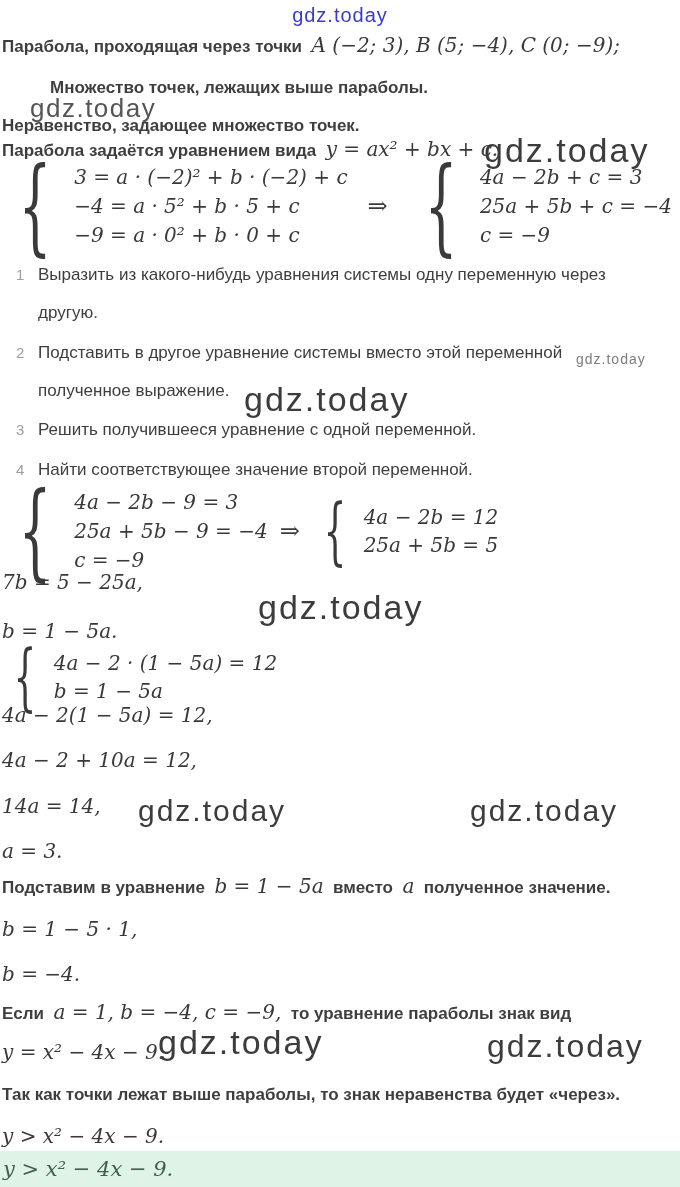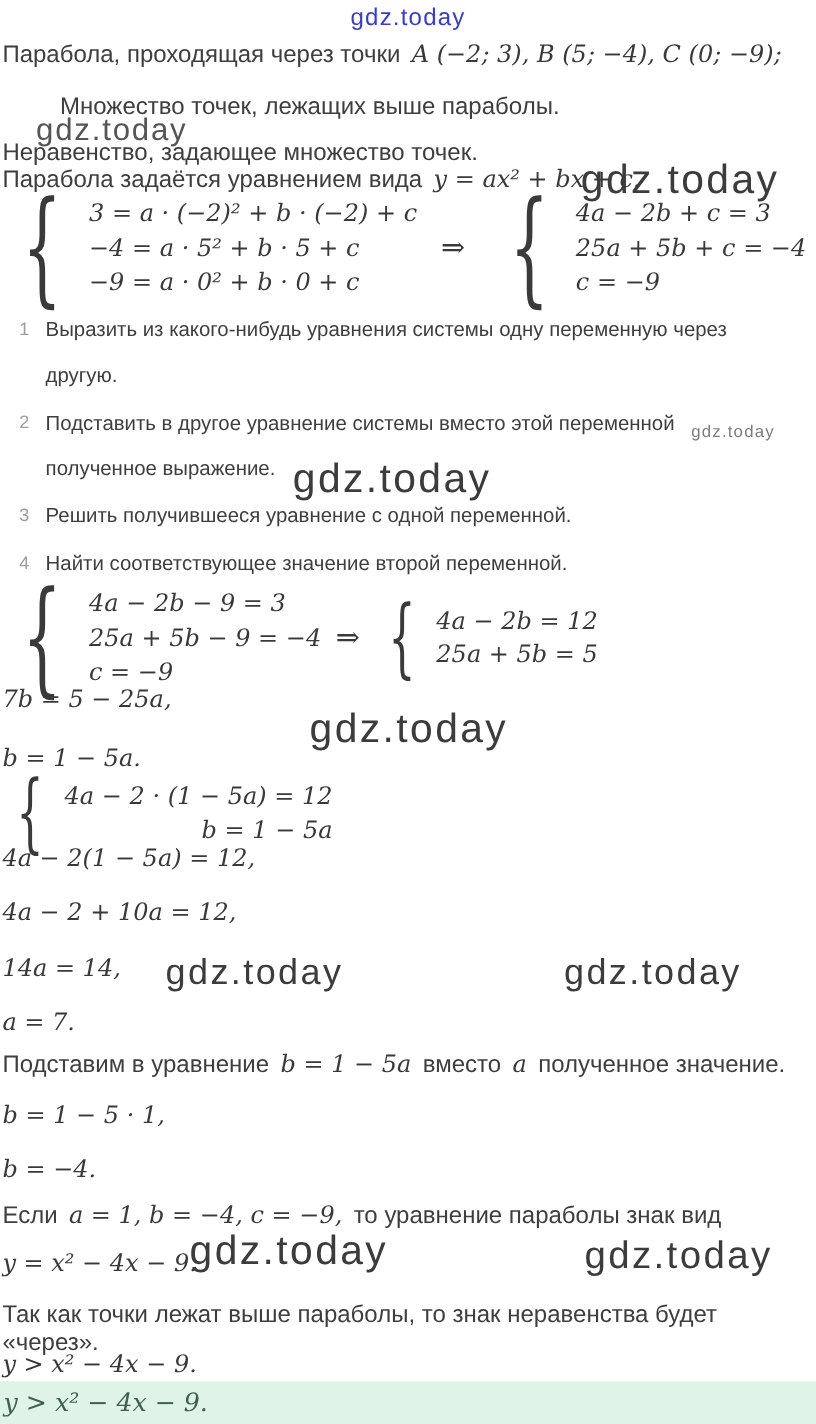--- a/index.html
+++ b/index.html
@@ -1,37 +1,37 @@
 <!DOCTYPE html>
 <html><head>
 <meta charset="utf-8">
 <style>
   html,body { margin:0; padding:0; background:#ffffff; }
   .page { position:relative; width:680px; height:1187px; background:#ffffff; overflow:hidden;
           font-family:"Liberation Sans", sans-serif; }
   .abs { position:absolute; }
-  .t  { font-size:20px; color:#3e3e3e; }
+  .t  { font-size:17px; color:#3e3e3e;font-weight:bold; }
   .m  { font-family:"DejaVu Serif", serif; font-style:italic; font-size:20px; color:#393939; }
   .mline { white-space:nowrap; }
   .wm { font-family:"Liberation Sans", sans-serif; font-weight:400; color:#3c3c3c;
         letter-spacing:2px; white-space:nowrap; }
   .wm-top { width:680px; text-align:center; font-size:20px; color:#3a3ace; letter-spacing:1px; }
   .wm-md { font-size:26px; color:#555555; letter-spacing:1.5px; }
   .wm-lg { font-size:34px; }
   .wm-30 { font-size:30px; }
   .wm-sm { font-size:14px; color:#7d7d7d; letter-spacing:1px; }
   .sys { display:flex; align-items:center; }
   .sys-grp { display:flex; align-items:center; }
   .brace { font-family:"DejaVu Serif", serif; color:#3a3a3a; transform:scaleX(0.5);
            transform-origin:center; display:inline-block; }
   .b3 { font-size:104px; line-height:90px; }
   .b2 { font-size:72px; line-height:62px; }
   .rows { display:flex; flex-direction:column; margin-left:6px; }
   .rows .m { line-height:29px; }
-  .rows2 .m { line-height:28px;text-align:right; }
+  .rows2 .m { line-height:28px; }
   .arr { font-family:"DejaVu Serif", serif; font-style:normal; font-size:24px; color:#3a3a3a;
          margin:0 20px; }
   .step { left:2px; display:flex; width:670px; }
   .step-num { flex:none; width:22px; padding-left:14px; color:#9e9e9e; font-size:15px;
               line-height:38px; }
   .step-text { font-size:17px; line-height:38px; color:#3e3e3e; max-width:612px; }
   .mix .t, .mix .m { vertical-align:baseline; }
   .mix .m { margin:0 5px;text-align:center; }
   .answer-band { left:0; width:680px; height:36px; background:#dff4e7; }
   .answer-band .m { color:#40604f; font-size:21px; line-height:36px; padding-left:3px; display:block; }
@@ -130,21 +130,21 @@
         <span class="m mline">b = 1 − 5a</span>
       </div>
     </div>
   </div>
 
   <div class="abs m mline" style="top:703px;left:2px;">4a − 2(1 − 5a) = 12,</div>
   <div class="abs m mline" style="top:748px;left:2px;">4a − 2 + 10a = 12,</div>
   <div class="abs m mline" style="top:794px;left:2px;">14a = 14,</div>
   <div class="abs wm wm-30" style="top:794px;left:138px;">gdz.today</div>
   <div class="abs wm wm-30" style="top:794px;left:470px;">gdz.today</div>
-  <div class="abs m mline" style="top:839px;left:2px;">a = 7.</div>
+  <div class="abs m mline" style="top:839px;left:2px;">a = 3.</div>
 
   <div class="abs mix" style="top:874px;left:2px;">
     <span class="t">Подставим в уравнение</span>
     <span class="m">b = 1 − 5a</span>
     <span class="t">вместо</span>
     <span class="m">a</span>
     <span class="t">полученное значение.</span>
   </div>
 
   <div class="abs m mline" style="top:917px;left:2px;">b = 1 − 5 · 1,</div>

